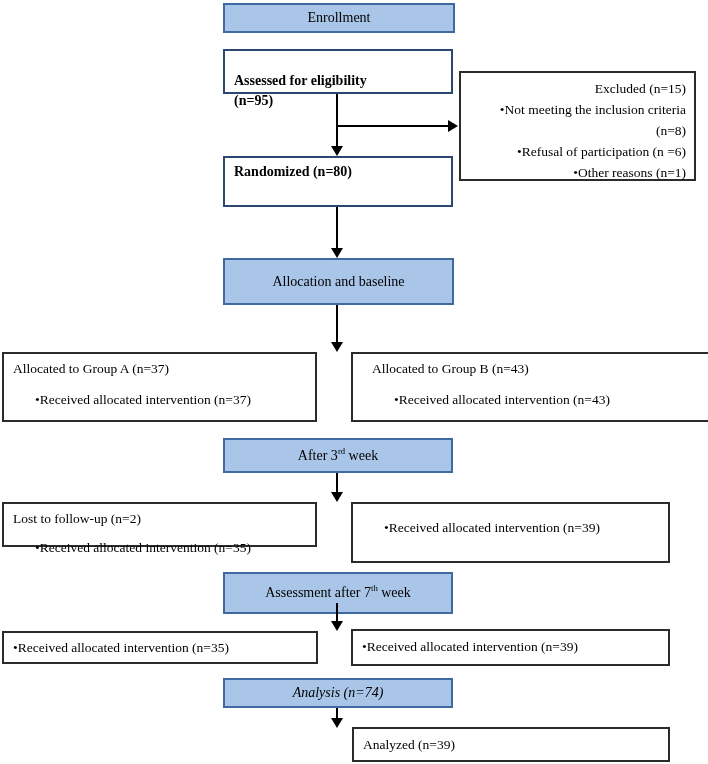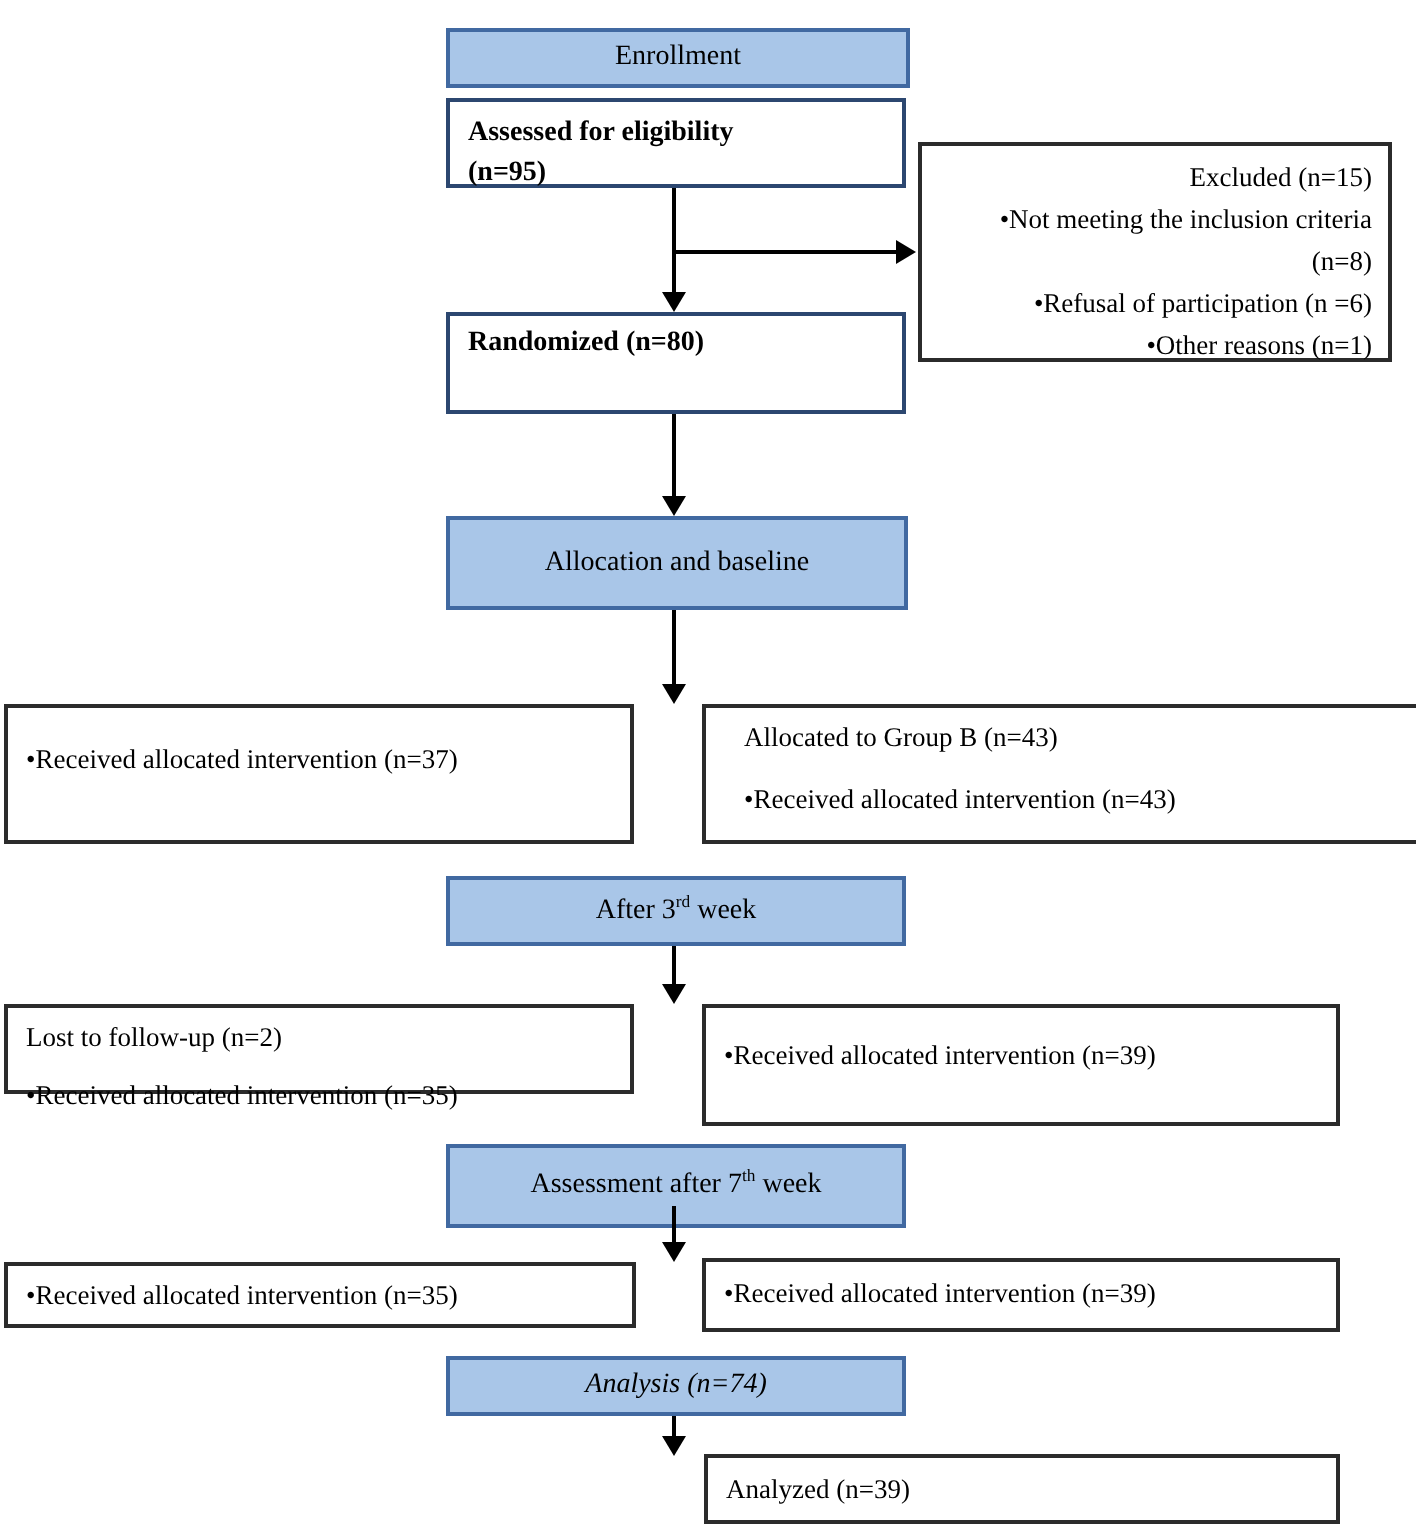--- a/index.html
+++ b/index.html
@@ -24,21 +24,21 @@
     font-weight:bold; font-size:14px;
   }
   
   .header {
     position:absolute;
     background:var(--header-fill,#a9c6e8);
     border:2px solid var(--header-border,#4169a1);
     display:flex; align-items:center; justify-content:center;
     font-size:14px; padding:0;
   }
-  .bullet { margin-top:11px; }
+  .bullet { margin-top:11px;margin-left:22px; }
   .excl-line { line-height:21px; }
   sup.ord { font-size:0.62em; vertical-align:super; line-height:0; }
   
   .vline { position:absolute; width:2px; background:var(--arrow,#000); }
   .hline { position:absolute; height:2px; background:var(--arrow,#000); }
   .ah-down {
     position:absolute; width:0; height:0;
     border-left:6px solid transparent; border-right:6px solid transparent;
     border-top:10px solid var(--arrow,#000);
   }
@@ -46,25 +46,25 @@
     position:absolute; width:0; height:0;
     border-top:6px solid transparent; border-bottom:6px solid transparent;
     border-left:10px solid var(--arrow,#000);
   }
 </style>
 </head>
 <body>
 
 <div class="canvas">
 
-  <div class="header" style="left:223px; top:14px; width:232px; height:30px;">
+  <div class="header" style="left:223px; top:3px; width:232px; height:30px;">
     <span>Enrollment</span>
   </div>
 
-  <div class="box strong" style="left:223px; top:49px; width:230px; height:45px; padding:6px 9px; line-height:1.4;">
+  <div class="box strong" style="left:223px; top:49px; width:230px; height:45px; padding:20px 9px; line-height:1.4;">
     <div>Assessed for eligibility</div>
     <div>(n=95)</div>
   </div>
 
   <div class="box" style="left:459px; top:71px; width:237px; height:110px; padding:5px 8px;text-align:right;">
     <div class="excl-line">Excluded (n=15)</div>
     <div class="excl-line">•Not meeting the inclusion criteria</div>
     <div class="excl-line">(n=8)</div>
     <div class="excl-line">•Refusal of participation (n =6)</div>
     <div class="excl-line">•Other reasons (n=1)</div>
@@ -72,20 +72,21 @@
 
   <div class="box strong" style="left:223px; top:156px; width:230px; height:51px;">
     <div>Randomized (n=80)</div>
   </div>
 
   <div class="header" style="left:223px; top:258px; width:231px; height:47px;">
     <span>Allocation and baseline</span>
   </div>
 
   <div class="box" style="left:2px; top:352px; width:315px; height:70px; padding:5px 9px;">
+    <div>Allocated to Group A (n=37)</div>
     <div class="bullet">•Received allocated intervention (n=37)</div>
   </div>
   <div class="box" style="left:351px; top:352px; width:385px; height:70px; padding:5px 19px;">
     <div>Allocated to Group B (n=43)</div>
     <div class="bullet">•Received allocated intervention (n=43)</div>
   </div>
 
   <div class="header" style="left:223px; top:438px; width:230px; height:35px;">
     <span><span>After 3</span><sup class="ord">rd</sup><span> week</span></span>
   </div>

